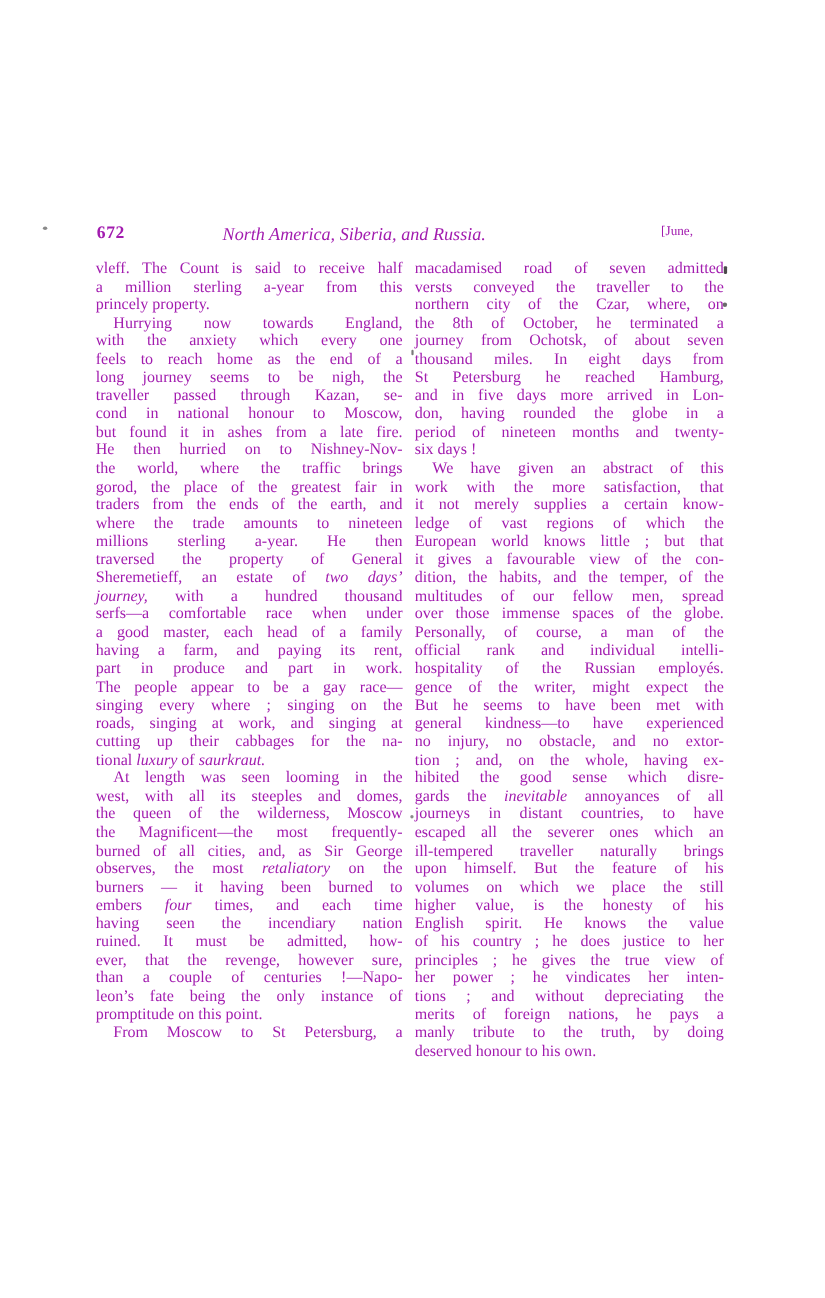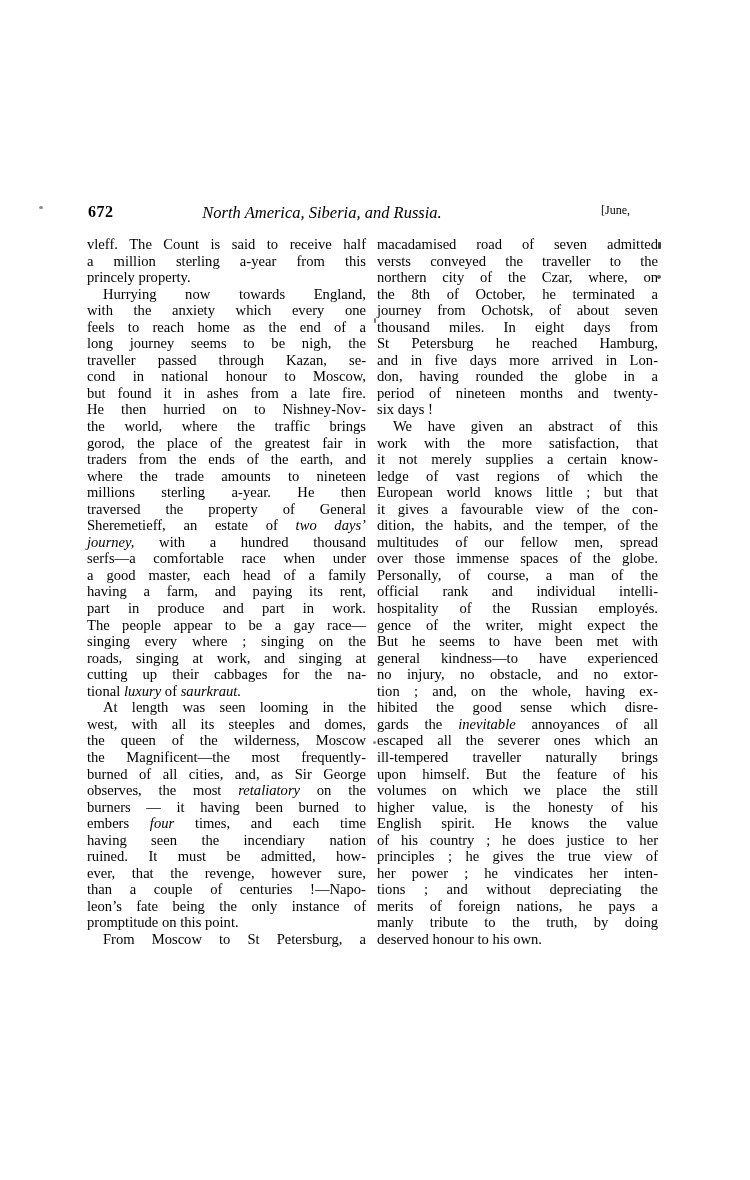--- a/index.html
+++ b/index.html
@@ -5,21 +5,21 @@
   html, body { margin: 0; padding: 0; }
   body {
     width: 750px; height: 1180px;
     background: #ffffff;
     font-family: "Liberation Serif", serif;
   }
   .page {
     position: relative;
     width: 750px; height: 1180px;
     background: #ffffff;
-    color: #000000;
+    color: #a21caf;
     overflow: hidden;
   }
   
   .pagenum {
     position: absolute; left: 88px; top: 203px;
     font-size: 16px; font-weight: bold; letter-spacing: 0.5px;
   }
   .running-title {
     position: absolute; left: 322px; top: 203px;
     transform: translateX(-50%);
@@ -135,20 +135,21 @@
       <div class="line"><span>Personally, of course, a man of the</span></div>
       <div class="line"><span>official rank and individual intelli-</span></div>
       <div class="line"><span>hospitality of the Russian employés.</span></div>
       <div class="line"><span>gence of the writer, might expect the</span></div>
       <div class="line"><span>But he seems to have been met with</span></div>
       <div class="line"><span>general kindness—to have experienced</span></div>
       <div class="line"><span>no injury, no obstacle, and no extor-</span></div>
       <div class="line"><span>tion ; and, on the whole, having ex-</span></div>
       <div class="line"><span>hibited the good sense which disre-</span></div>
       <div class="line"><span>gards the </span><i>inevitable</i><span> annoyances of all</span></div>
+      <div class="line"><span>journeys in distant countries, to have</span></div>
       <div class="line"><span>escaped all the severer ones which an</span></div>
       <div class="line"><span>ill-tempered traveller naturally brings</span></div>
       <div class="line"><span>upon himself.  But the feature of his</span></div>
       <div class="line"><span>volumes on which we place the still</span></div>
       <div class="line"><span>higher value, is the honesty of his</span></div>
       <div class="line"><span>English spirit.  He knows the value</span></div>
       <div class="line"><span>of his country ; he does justice to her</span></div>
       <div class="line"><span>principles ; he gives the true view of</span></div>
       <div class="line"><span>her power ; he vindicates her inten-</span></div>
       <div class="line"><span>tions ; and without depreciating the</span></div>

